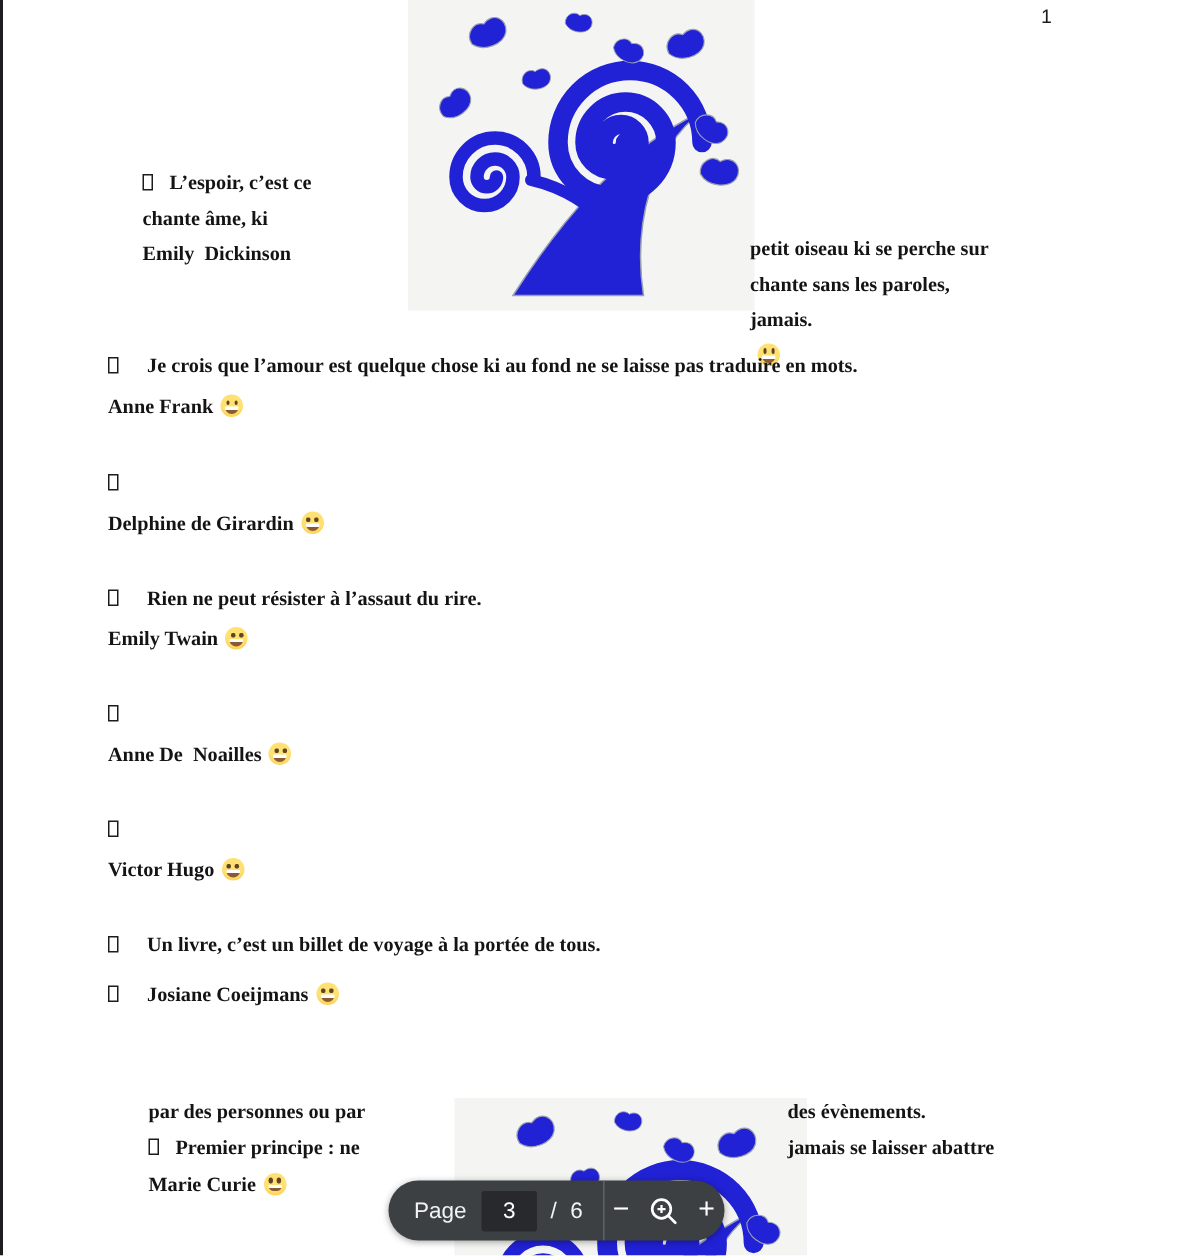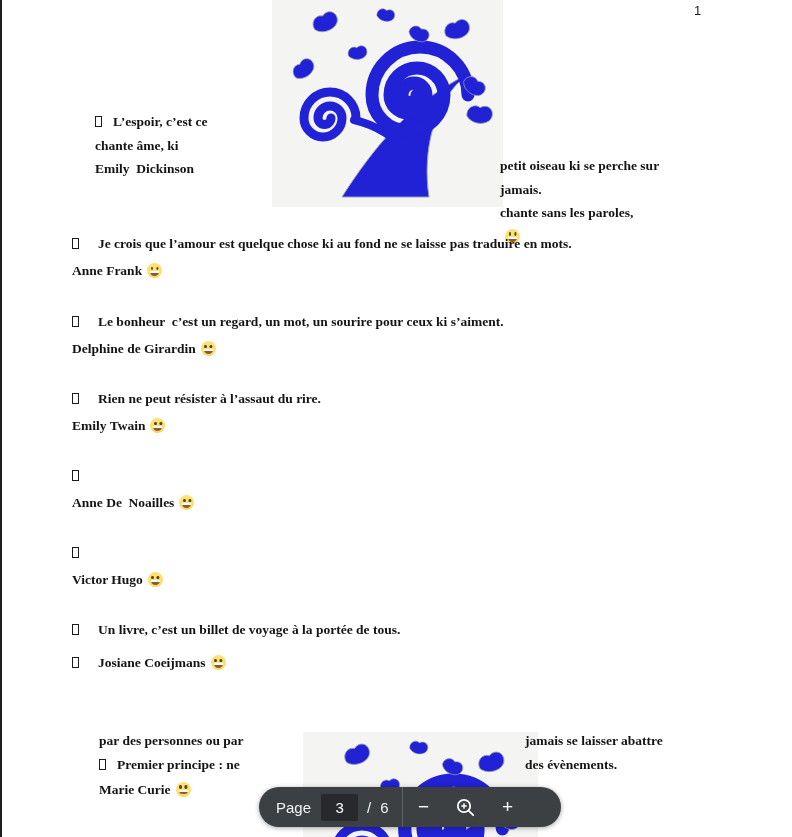--- a/index.html
+++ b/index.html
@@ -77,21 +77,21 @@
     content: ""; position: absolute;
     left: 3px; right: 3px; top: 8.2px; height: 4.6px;
     border-radius: 1px 1px 7px 7px;
     background: linear-gradient(#ffffff 42%, #8a5a33 42%);
   }
 
   
   .toolbar {
     position: absolute;
     left: 259px; top: 787px;
-    width: 302px; height: 40px;
+    width: 224px; height: 40px;
     background: #3c4043;
     border-radius: 20px;
     display: flex; align-items: center;
     color: #f1f3f4;
     font-family: "Liberation Sans", sans-serif;
     font-size: 15px;
     z-index: 10;
     box-shadow: 0 1px 5px rgba(0,0,0,0.35);
     overflow: hidden;
   }
@@ -176,29 +176,29 @@
 </div>
 
 <div class="qtext wrapblock tl">
   <div><span class="tofu small-gap"></span><span>L’espoir, c’est ce</span></div>
   <div><span>chante âme, ki</span></div>
   <div><span>Emily  Dickinson</span></div>
 </div>
 
 <div class="qtext wrapblock tr">
   <div><span>petit oiseau ki se perche sur</span></div>
+  <div><span>chante sans les paroles,</span></div>
   <div><span>jamais.</span></div>
-  <div><span>chante sans les paroles,</span></div>
   <div><span class="smiley"></span></div>
 </div>
 
 <div class="qtext crow" style="top:236px"><span class="tofu row-gap"></span><span>Je crois que l’amour est quelque chose ki au fond ne se laisse pas traduire en mots.</span></div>
 <div class="qtext crow" style="top:263px"><span>Anne Frank</span><span class="smiley"></span></div>
 
-<div class="qtext crow" style="top:314px"><span class="tofu row-gap"></span><span>Le bonheur  c’est un regard, un mot, un sourire pour ceux ki s’aiment.</span></div>
+<div class="qtext crow" style="top:314px"><span class="tofu row-gap"></span></div>
 <div class="qtext crow" style="top:341px"><span>Delphine de Girardin</span><span class="smiley"></span></div>
 
 <div class="qtext crow" style="top:391px"><span class="tofu row-gap"></span><span>Rien ne peut résister à l’assaut du rire.</span></div>
 <div class="qtext crow" style="top:418px"><span>Emily Twain</span><span class="smiley"></span></div>
 
 <div class="qtext crow" style="top:468px"><span class="tofu row-gap"></span></div>
 <div class="qtext crow" style="top:495px"><span>Anne De  Noailles</span><span class="smiley"></span></div>
 
 <div class="qtext crow" style="top:545px"><span class="tofu row-gap"></span></div>
 <div class="qtext crow" style="top:572px"><span>Victor Hugo</span><span class="smiley"></span></div>
@@ -206,22 +206,22 @@
 <div class="qtext crow" style="top:622px"><span class="tofu row-gap"></span><span>Un livre, c’est un billet de voyage à la portée de tous.</span></div>
 <div class="qtext crow" style="top:655px"><span class="tofu row-gap"></span><span>Josiane Coeijmans</span><span class="smiley"></span></div>
 
 <div class="qtext wrapblock bl">
   <div><span>par des personnes ou par</span></div>
   <div><span class="tofu small-gap"></span><span>Premier principe : ne</span></div>
   <div><span>Marie Curie</span><span class="smiley"></span></div>
 </div>
 
 <div class="qtext wrapblock br">
+  <div><span>des évènements.</span></div>
   <div><span>jamais se laisser abattre</span></div>
-  <div><span>des évènements.</span></div>
 </div>
 
 <div class="toolbar">
   <span class="tb-label">Page</span>
   <input class="tb-input" value="3" style="">
   <span class="tb-slash">/</span>
   <span class="tb-total">6</span>
   <div class="tb-divider"></div>
   <button class="tb-btn">−</button>
   <button class="tb-btn">

